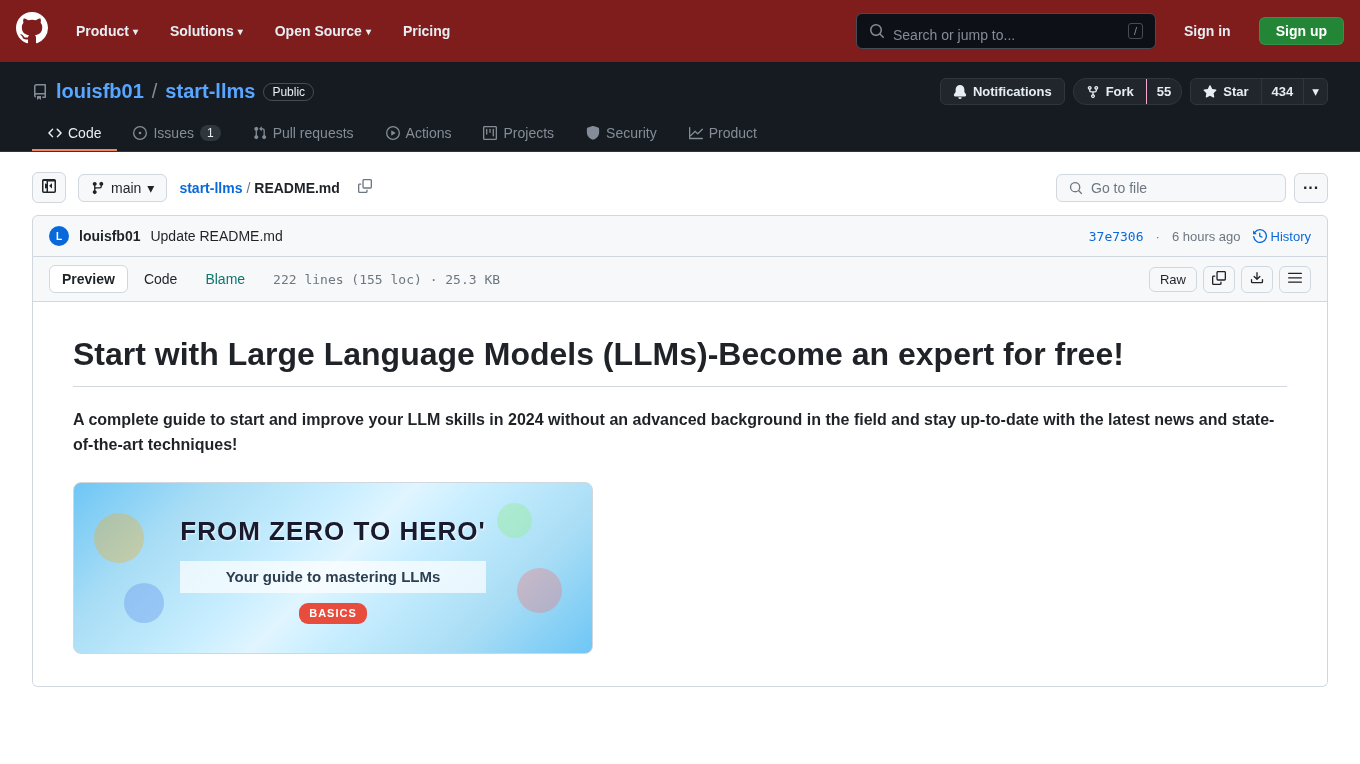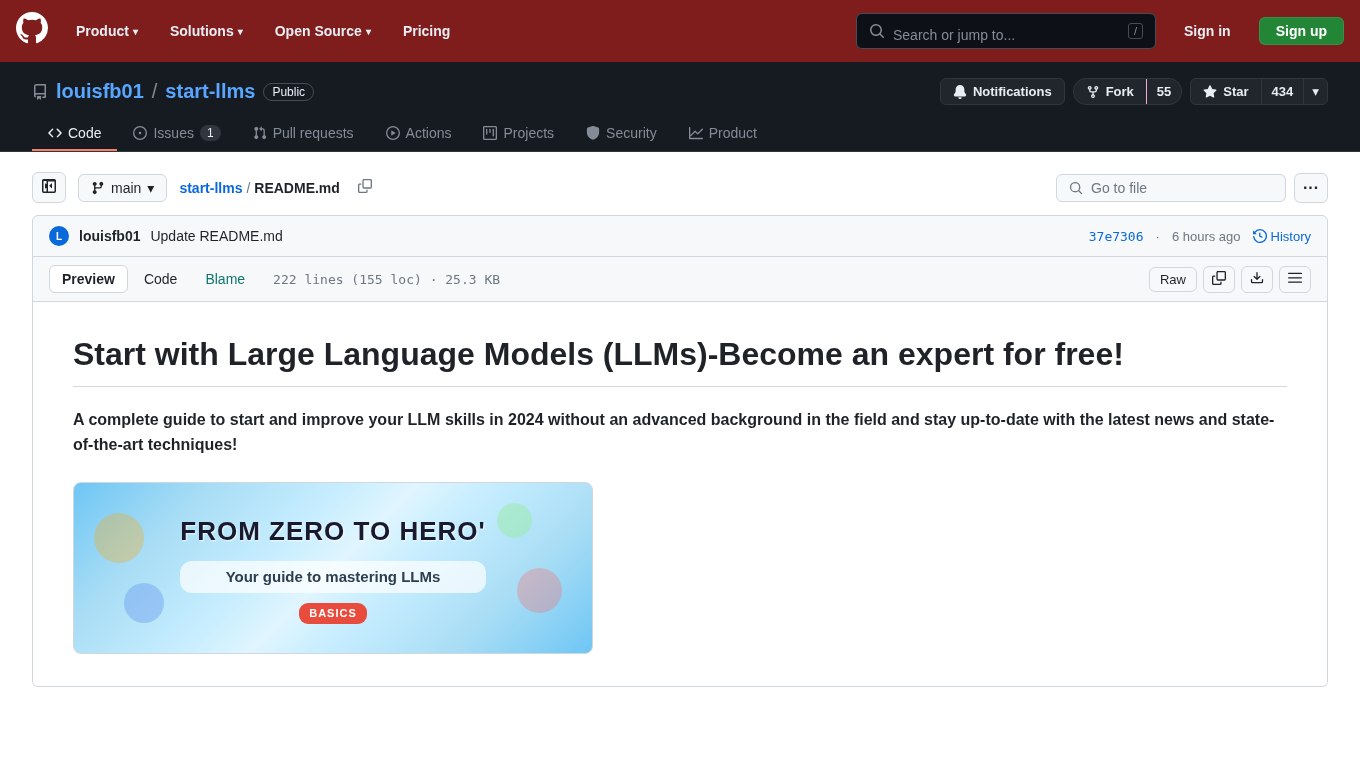--- a/index.html
+++ b/index.html
@@ -247,21 +247,21 @@
 
       <div style="background:linear-gradient(135deg,#6ec6f5 0%,#a8ddf5 20%,#c8eeff 40%,#e0f5ff 50%,#c8eeff 60%,#a8ddf5 80%,#6ec6f5 100%);border-radius:8px;width:520px;height:172px;display:flex;align-items:center;justify-content:center;position:relative;overflow:hidden;border:1px solid #d0d7de;">
 
         <div style="position:absolute;left:20px;top:30px;width:50px;height:50px;border-radius:50%;background:rgba(255,165,0,0.3);"></div>
         <div style="position:absolute;left:50px;bottom:30px;width:40px;height:40px;border-radius:50%;background:rgba(100,149,237,0.4);"></div>
         <div style="position:absolute;right:60px;top:20px;width:35px;height:35px;border-radius:50%;background:rgba(144,238,144,0.4);"></div>
         <div style="position:absolute;right:30px;bottom:40px;width:45px;height:45px;border-radius:50%;background:rgba(255,100,100,0.3);"></div>
 
         <div style="text-align:center;padding:20px;z-index:1;">
           <div style="font-size:26px;font-weight:900;color:#1a1a2e;text-transform:uppercase;letter-spacing:1px;text-shadow:1px 1px 2px rgba(255,255,255,0.8);">FROM  ZERO TO HERO'</div>
-          <div style="font-size:15px;font-weight:600;color:#2c3e50;margin-top:8px;background:rgba(255,255,255,0.7);padding:4px 12px;border-radius:12px;">Your guide to mastering LLMs</div>
+          <div style="font-size:15px;font-weight:600;color:#2c3e50;margin-top:8px;background:rgba(255,255,255,0.7);padding:4px 12px;border-radius:0;">Your guide to mastering LLMs</div>
           <div style="margin-top:10px;display:flex;justify-content:center;gap:8px;">
             <span style="background:#e74c3c;color:white;padding:2px 10px;border-radius:9px;font-size:11px;font-weight:700;letter-spacing:1px;">BASICS</span>
           </div>
         </div>
       </div>
     </div>
   </div>
 
 </div>
 

